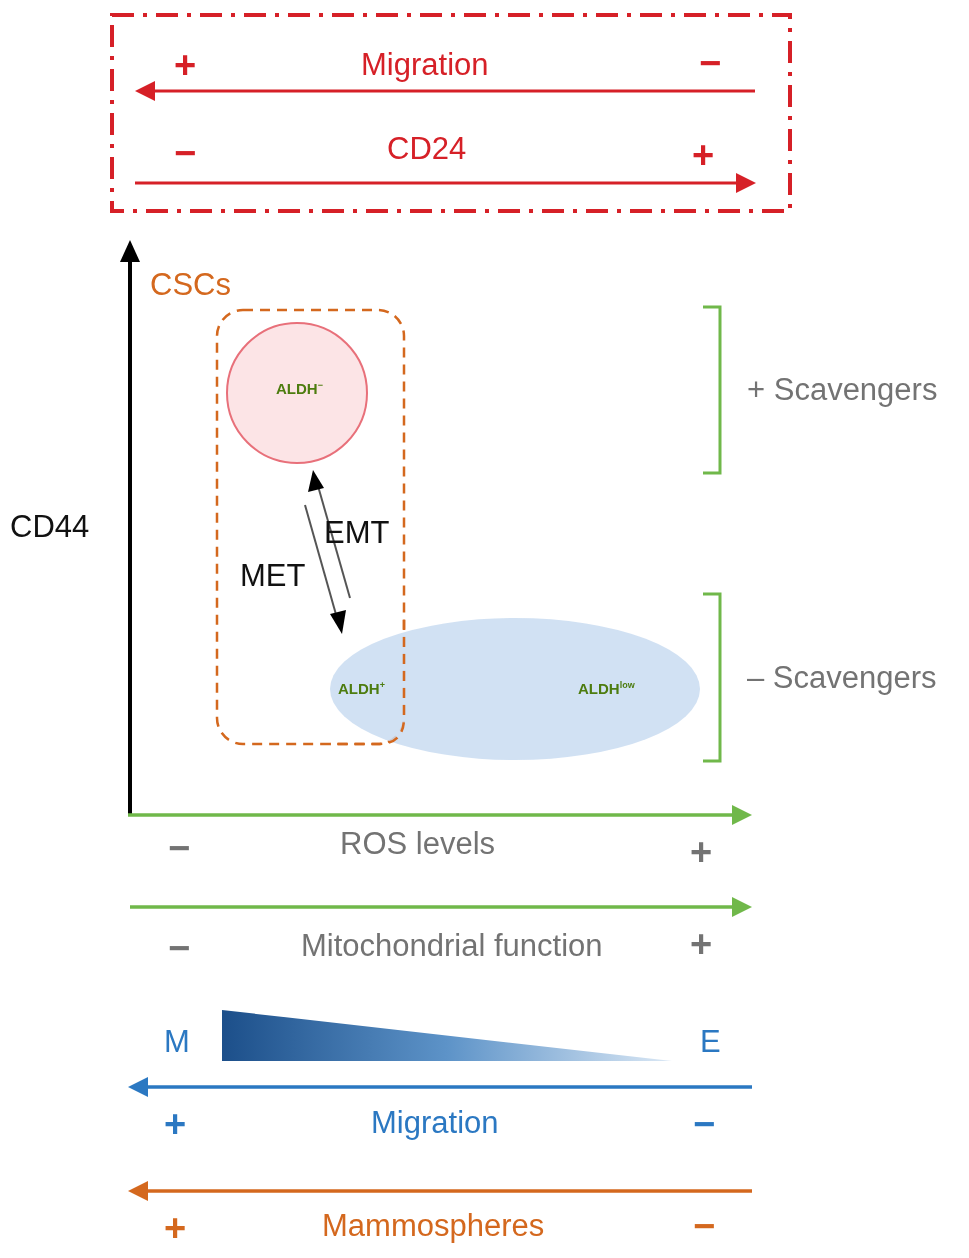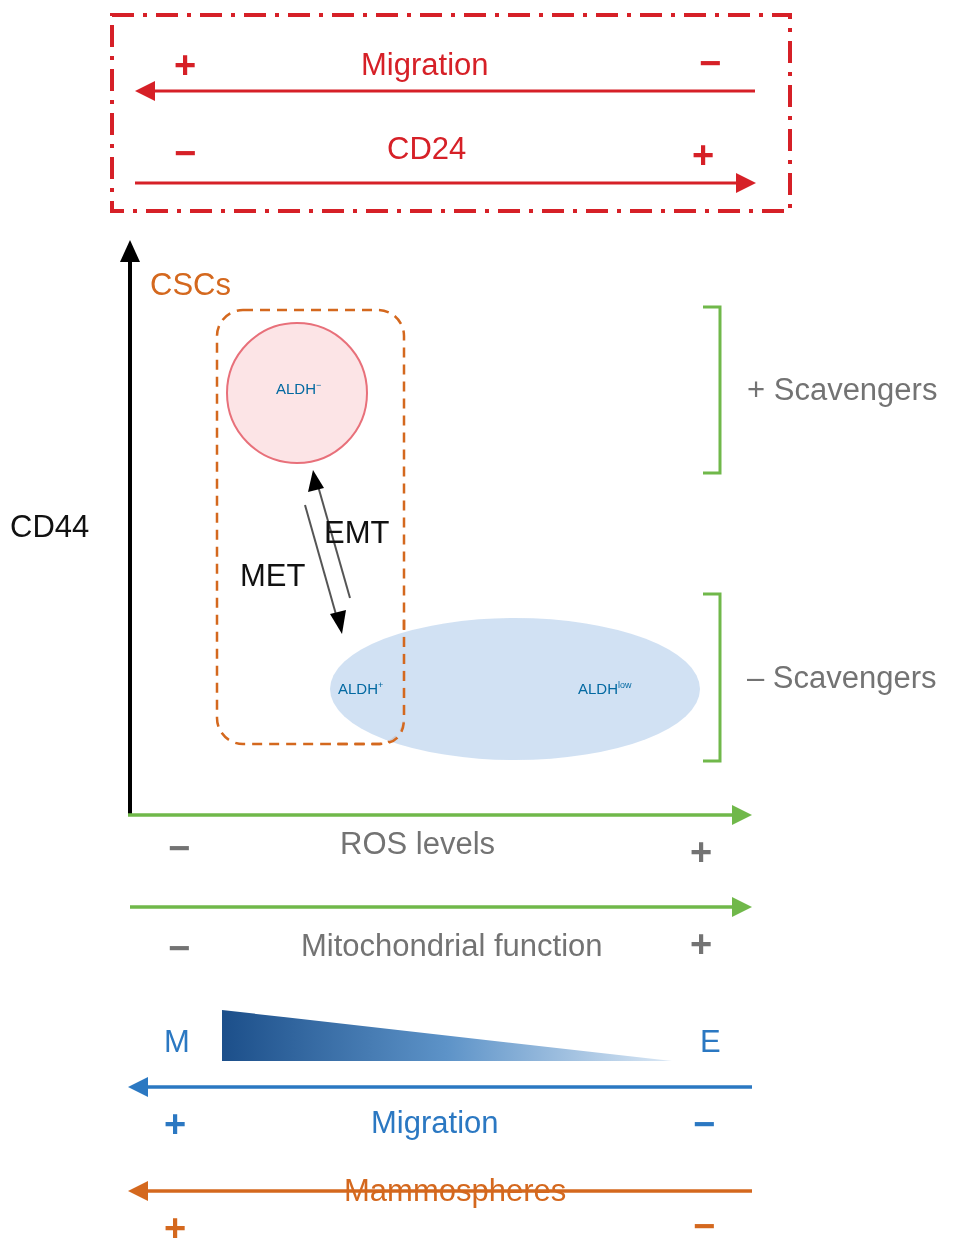--- a/index.html
+++ b/index.html
@@ -7,21 +7,21 @@
          font-family: "Liberation Sans", sans-serif; }
   svg { position: absolute; left: 0; top: 0; }
   .lbl { position: absolute; white-space: nowrap; line-height: 1; }
   .red { color: #d62027; }
   .green { color: #737373; }
   .blue { color: #2b78c2; }
   .orange { color: #d4681e; }
   .black { color: #111111; }
   .sign { font-weight: bold; font-size: 38px; }
   .title { font-size: 31px; }
-  .aldh { font-weight: normal; font-size: 15px; color: #0369a1; }
+  .aldh { font-weight: bold; font-size: 15px; color: #4d7c0f; }
   .aldh sup { font-size: 9px; }
 </style>
 </head>
 <body>
 
 <svg width="969" height="1258" viewBox="0 0 969 1258">
   <defs>
     <linearGradient id="mgrad" x1="0" y1="0" x2="1" y2="0">
       <stop offset="0" stop-color="#1c4f8a"></stop>
       <stop offset="0.5" stop-color="#5d93c8"></stop>
@@ -119,14 +119,14 @@
 <span class="lbl green sign" style="left:690px;top:925px;">+</span>
 
 <span class="lbl blue title" style="left:164px;top:1026px;">M</span>
 <span class="lbl blue title" style="left:700px;top:1026px;">E</span>
 
 <span class="lbl blue sign" style="left:164px;top:1105px;">+</span>
 <span class="lbl blue title" style="left:371px;top:1107px;">Migration</span>
 <span class="lbl blue sign" style="left:693px;top:1105px;">−</span>
 
 <span class="lbl orange sign" style="left:164px;top:1209px;">+</span>
-<span class="lbl orange title" style="left:322px;top:1175px;margin-left:22px;">Mammospheres</span>
+<span class="lbl orange title" style="left:322px;top:1210px;">Mammospheres</span>
 <span class="lbl orange sign" style="left:693px;top:1207px;">−</span>
 
 </body></html>

